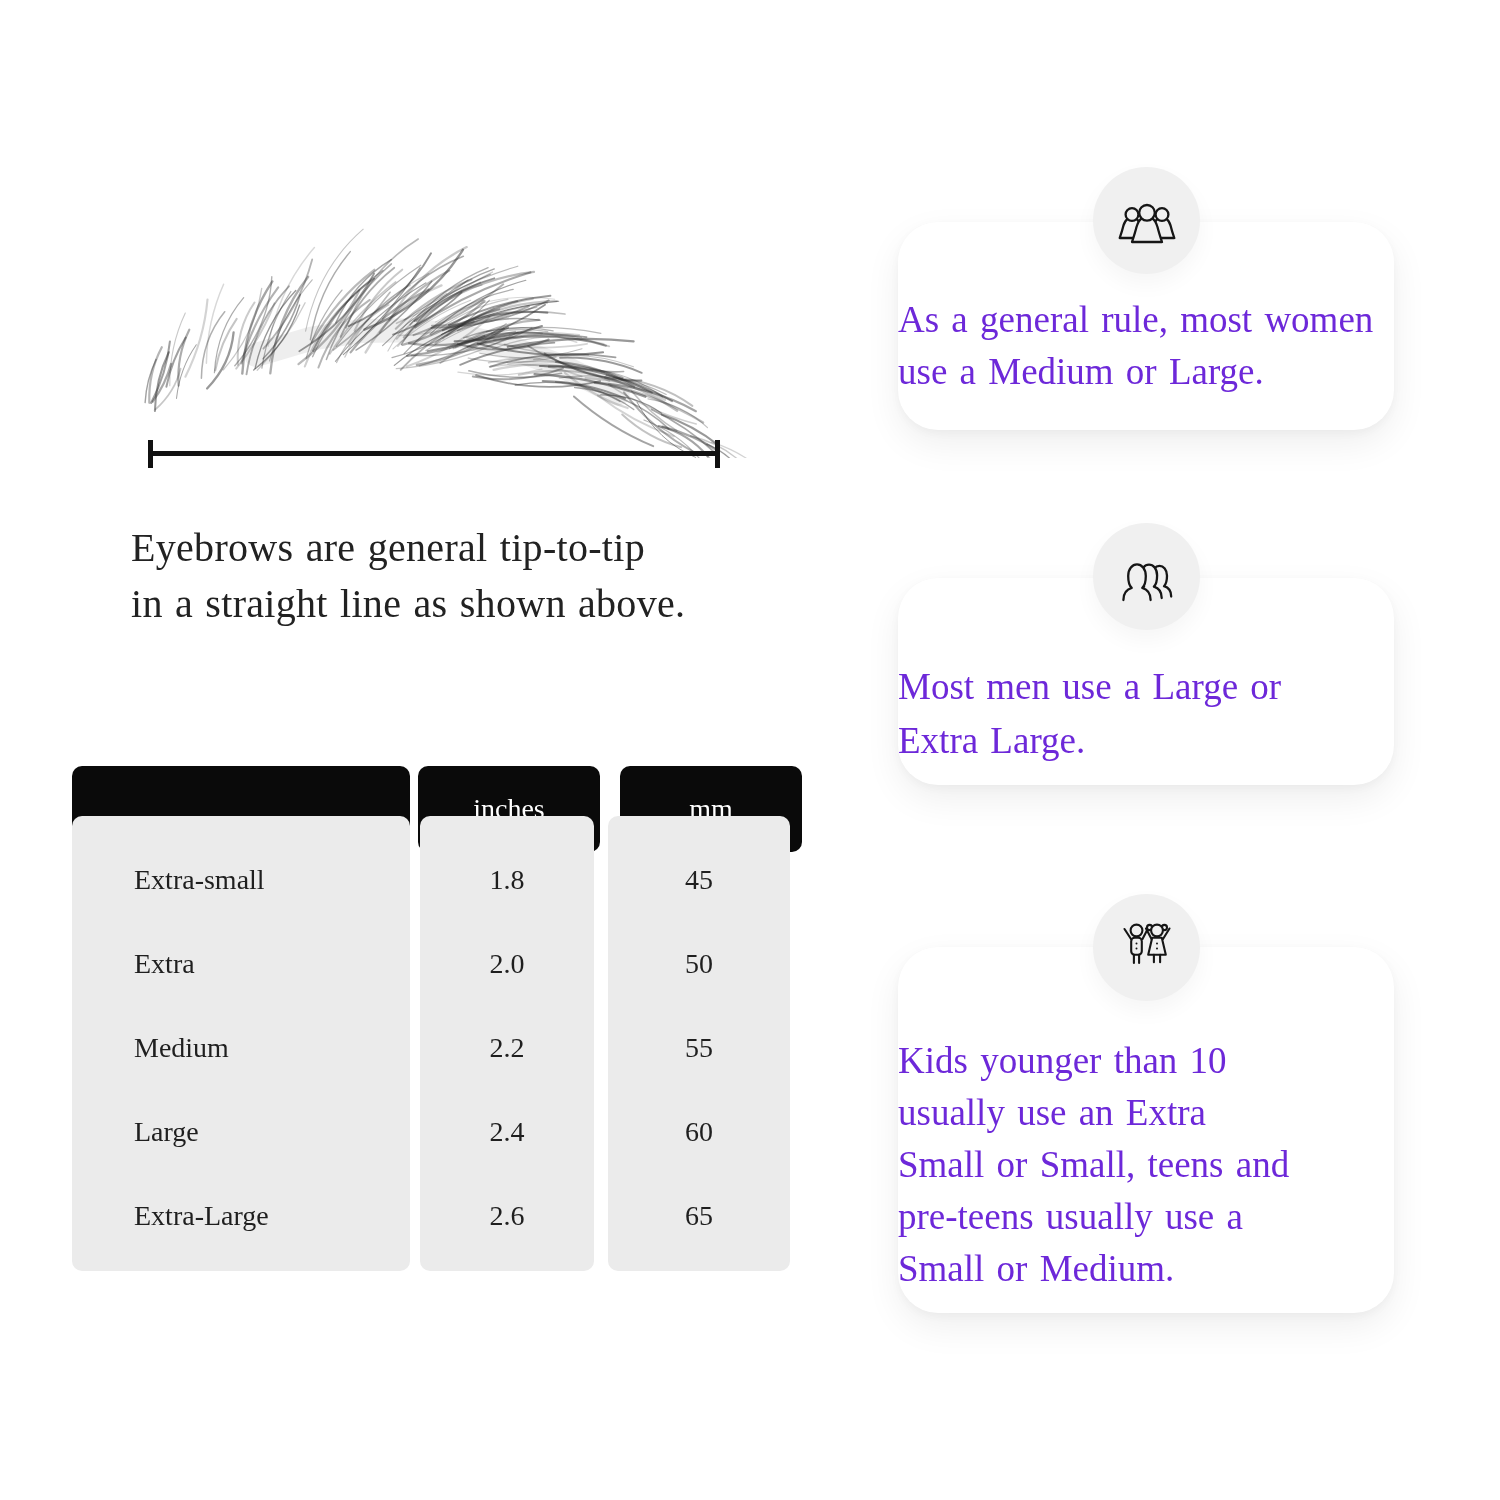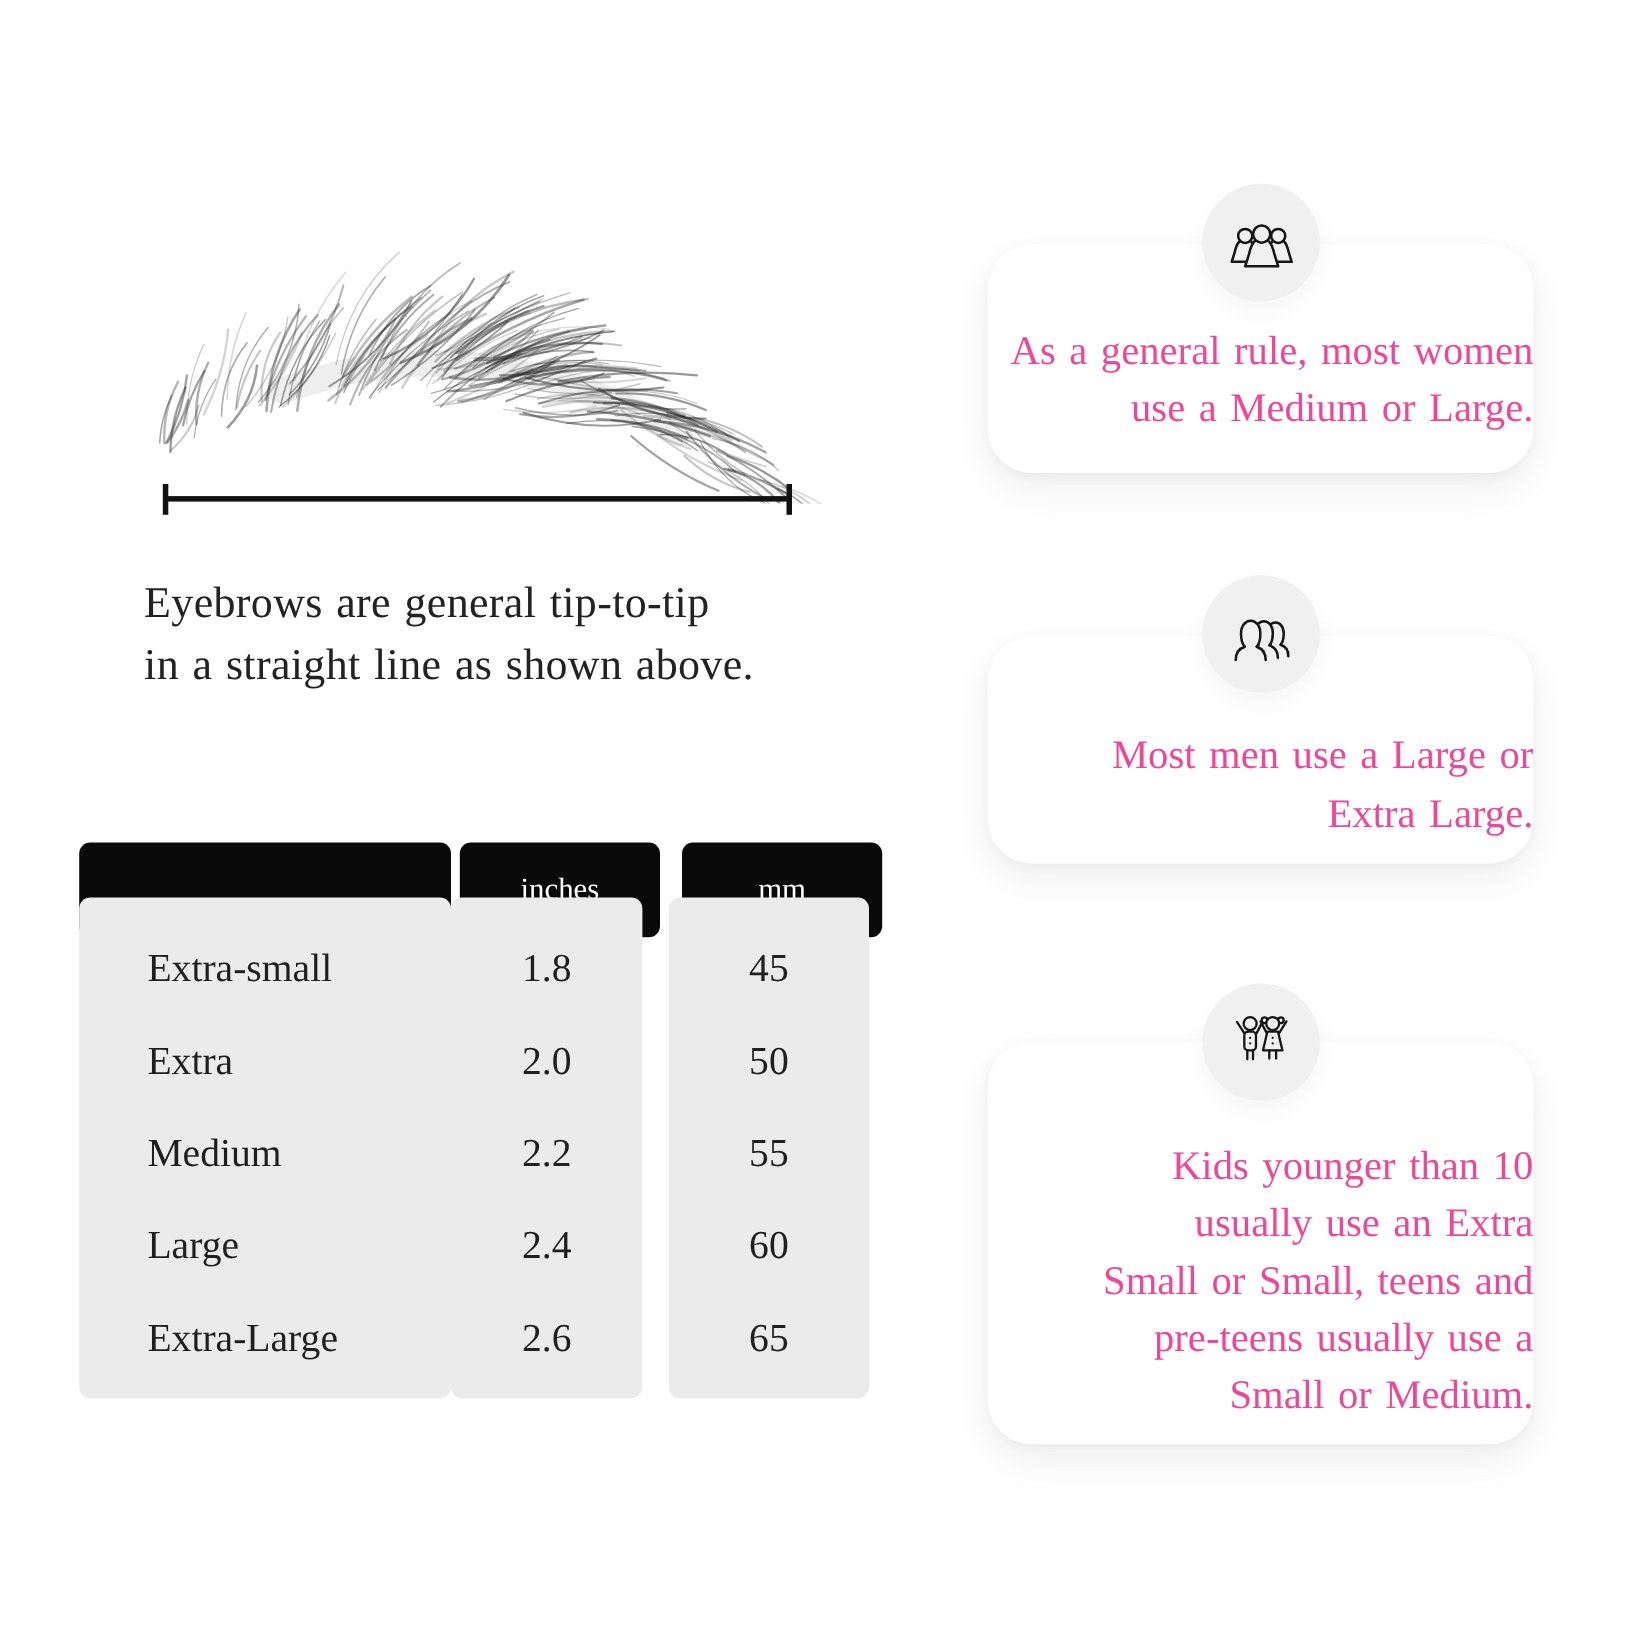--- a/index.html
+++ b/index.html
@@ -19,35 +19,35 @@
   .caption{position:absolute;left:131px;top:520px;width:625px;
     font-size:40px;line-height:56px;letter-spacing:.3px;word-spacing:2px;color:#222;}
   
   .th{position:absolute;top:766px;height:86px;background:var(--table-header-bg,#0a0a0a);
       border-radius:10px;color:var(--table-header-text,#fff);
       font-size:28px;line-height:86px;text-align:center;}
   .th1{left:72px;width:338px;}
   .th2{left:418px;width:182px;}
   .th3{left:608px;width:182px;margin-left:12px;}
   .tc{position:absolute;top:816px;height:455px;background:var(--table-body-bg,#ebebeb);
-      border-radius:10px;box-sizing:border-box;padding-top:22px;font-size:36px;color:#1f1f1f;}
+      border-radius:10px;box-sizing:border-box;padding-top:22px;font-size:28px;color:#1f1f1f;}
   .tc1{left:72px;width:338px;}
-  .tc2{left:410px;width:174px;}
+  .tc2{left:420px;width:174px;}
   .tc3{left:608px;width:182px;}
   .cell{height:84px;display:flex;align-items:center;}
   .tc1 .cell{padding-left:62px;}
   .tc2 .cell,.tc3 .cell{justify-content:center;}
   
   .card{position:absolute;left:898px;width:496px;background:var(--card-bg,#fff);
     border-radius:40px;
     box-shadow:0 14px 36px rgba(0,0,0,.065),0 3px 10px rgba(0,0,0,.035);}
   .card1{top:222px;height:208px;}
   .card2{top:578px;height:207px;}
   .card3{top:947px;height:366px;}
-  .card .lines{text-align:right;font-size:37px;color:#ec4899;word-spacing:3px;}
+  .card .lines{text-align:left;font-size:37px;color:#6d28d9;word-spacing:3px;}
   .card1 .lines{padding-top:72px;line-height:52px;}
   .card2 .lines{padding-top:82px;line-height:54px;}
   .card3 .lines{padding-top:88px;line-height:52px;}
   .icon-circle{position:absolute;left:1093px;width:107px;height:107px;border-radius:50%;
     background:var(--icon-circle-bg,#f0f0f0);display:flex;align-items:center;justify-content:center;
     box-shadow:0 10px 22px rgba(0,0,0,.04);}
   .circle1{top:167px;}
   .circle2{top:523px;}
   .circle3{top:894px;}
   .icon-circle svg{width:64px;height:64px;}

